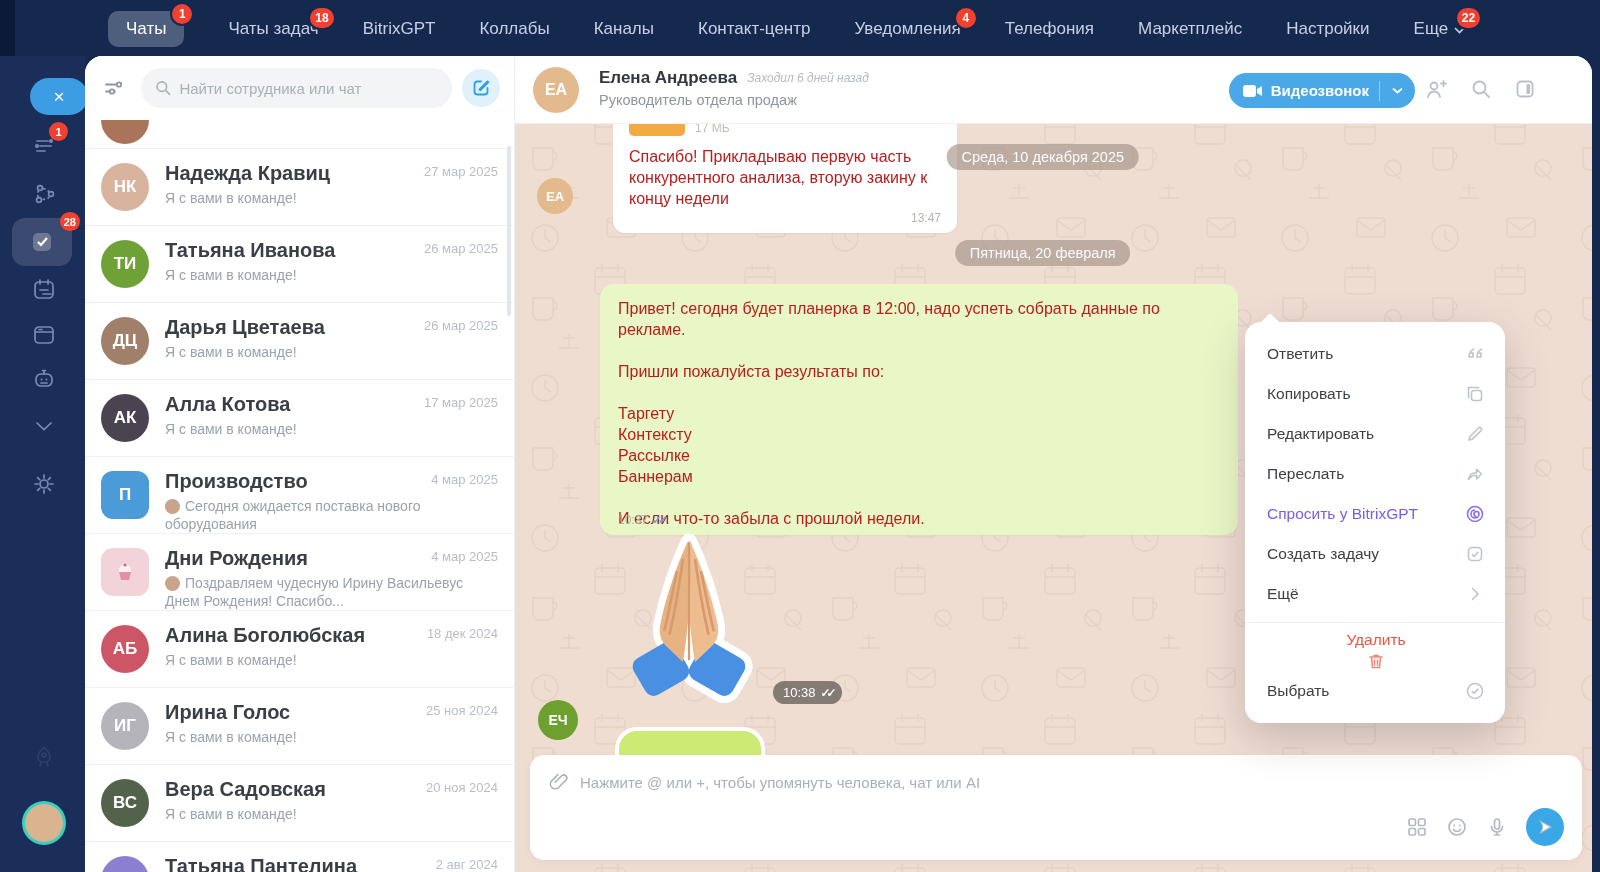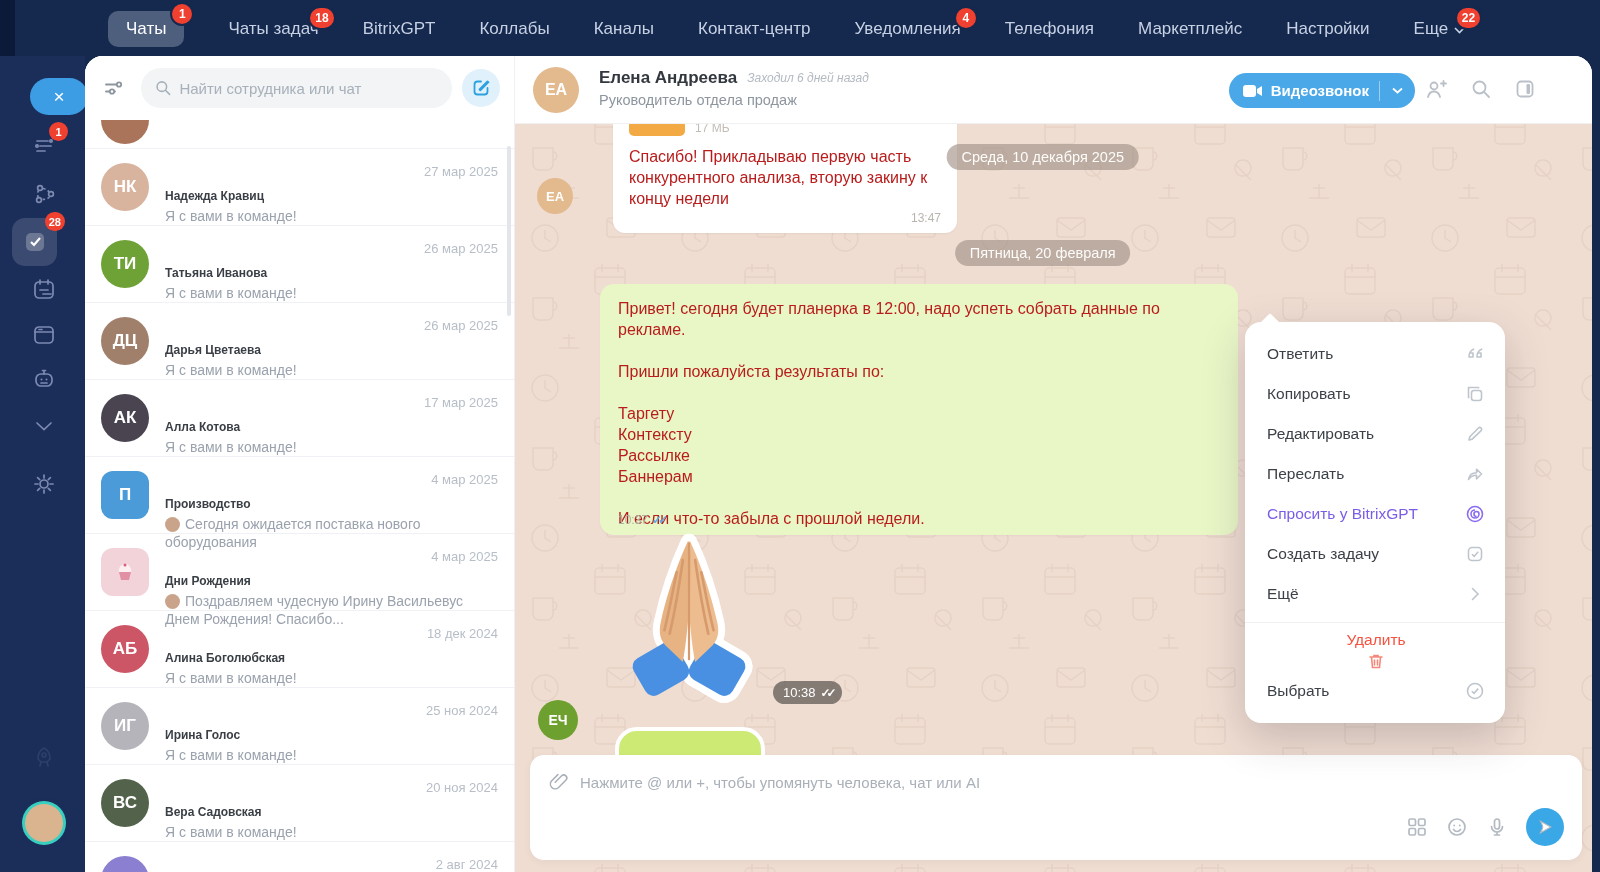--- a/index.html
+++ b/index.html
@@ -13,42 +13,42 @@
   .nav-badge { position:absolute; top:-11px; right:-15px; background:#f0402f; color:#fff; border-radius:10px; min-width:20px; height:20px; font-size:12px; font-weight:bold; display:flex; align-items:center; justify-content:center; padding:0 5px; box-shadow:0 0 0 2px #15284e; }
   .nav-item.active .nav-badge { top:-7px; right:-8px; }
   .nav-chevron { display:inline-block; margin-left:6px; }
 
   
   .far-left-strip { position:absolute; top:0; left:0; width:15px; height:872px; background:#0c1a3a; z-index:1; }
   .sidebar { position:absolute; top:56px; left:0; width:85px; bottom:0; background:#1b2d59; z-index:2; }
   .side-close { position:absolute; top:22px; left:30px; width:58px; height:37px; background:#3c9ce4; border-radius:19px; display:flex; align-items:center; justify-content:center; color:#fff; font-size:19px; z-index:35; cursor:pointer; }
   .side-icon { position:absolute; left:24px; width:40px; height:40px; display:flex; align-items:center; justify-content:center; cursor:pointer; }
   .side-icon svg { stroke:#8d9bc0; fill:none; stroke-width:1.7; opacity:.85; }
-  .side-active { position:absolute; left:12px; width:45px; height:48px; background:rgba(255,255,255,.14); border-radius:13px; display:flex; align-items:center; justify-content:center; cursor:pointer; }
+  .side-active { position:absolute; left:12px; width:60px; height:48px; background:rgba(255,255,255,.14); border-radius:13px; display:flex; align-items:center; justify-content:center; cursor:pointer; }
   .side-badge { position:absolute; background:#f0402f; color:#fff; border-radius:10px; min-width:19px; height:19px; font-size:11px; font-weight:bold; display:flex; align-items:center; justify-content:center; padding:0 4px; z-index:3; }
   .side-avatar { position:absolute; left:25px; bottom:30px; width:38px; height:38px; border-radius:50%; background:#d9b48f; box-shadow:0 0 0 3px #38cfc0, 0 0 0 6px #1b2d59; cursor:pointer; }
 
   
   .panel { position:absolute; top:56px; left:85px; right:8px; bottom:0; border-radius:18px 18px 0 0; overflow:hidden; display:flex; background:#fff; z-index:10; }
 
   
   .chat-list { width:430px; background:#fff; position:relative; flex:none; border-right:1px solid #eef0f3; }
   .cl-header { position:absolute; top:0; left:0; right:0; height:64px; display:flex; align-items:center; padding:0 14px 0 12px; gap:10px; background:#fff; z-index:5; }
   .filter-btn { width:34px; height:34px; display:flex; align-items:center; justify-content:center; cursor:pointer; }
   .search-pill { flex:1; height:40px; background:#f2f4f6; border-radius:20px; display:flex; align-items:center; padding:0 14px; gap:8px; }
   .search-pill input { border:none; outline:none; background:transparent; font-size:15px; color:#333; width:100%; font-family:"Liberation Sans",sans-serif; }
   .search-pill input::placeholder { color:#a8b0ba; }
   .compose-btn { width:38px; height:38px; border-radius:50%; background:#e1f1fb; display:flex; align-items:center; justify-content:center; cursor:pointer; flex:none; }
   .cl-rows { position:absolute; top:64px; left:0; right:0; bottom:0; overflow:hidden; }
   .row-partial { height:28px; overflow:hidden; position:relative; }
   .row-partial .pav { position:absolute; left:16px; top:-24px; width:48px; height:48px; border-radius:50%; background:#a9745a; }
   .cl-row { height:77px; border-top:1px solid #f0f1f4; position:relative; padding:13px 16px 0 80px; cursor:pointer; }
   .cl-av { position:absolute; left:16px; top:14px; width:48px; height:48px; border-radius:50%; color:#fff; font-size:17px; font-weight:bold; display:flex; align-items:center; justify-content:center; }
   .cl-av.square { border-radius:12px; }
-  .cl-name { font-size:12px; font-weight:600; color:#3a3f46; margin-bottom:4px; white-space:nowrap; overflow:hidden;margin-top:27px; }
+  .cl-name { font-size:20px; font-weight:600; color:#3a3f46; margin-bottom:4px; white-space:nowrap; overflow:hidden; }
   .cl-sub { font-size:14px; color:#9aa2ad; line-height:18px; display:-webkit-box; -webkit-line-clamp:2; -webkit-box-orient:vertical; overflow:hidden; padding-right:6px; }
   .mini-av { display:inline-block; width:15px; height:15px; border-radius:50%; background:#c9a48b; margin-right:5px; vertical-align:-3px; }
   .cl-date { position:absolute; right:16px; top:15px; font-size:13px; color:#b7bec7; }
   .cl-scroll { position:absolute; right:3px; top:90px; width:4px; height:170px; background:#e2e5e9; border-radius:2px; }
 
   
   .chat-area { flex:1; position:relative; background:#f0ddd2; overflow:hidden; }
   .doodles { position:absolute; inset:0; z-index:0; }
   .ca-header { position:absolute; top:0; left:0; right:0; height:68px; background:#fff; z-index:10; border-bottom:1px solid #f0f1f3; }
   .ca-av { position:absolute; left:18px; top:11px; width:46px; height:46px; border-radius:50%; color:#fff; font-weight:bold; font-size:16px; display:flex; align-items:center; justify-content:center; }

